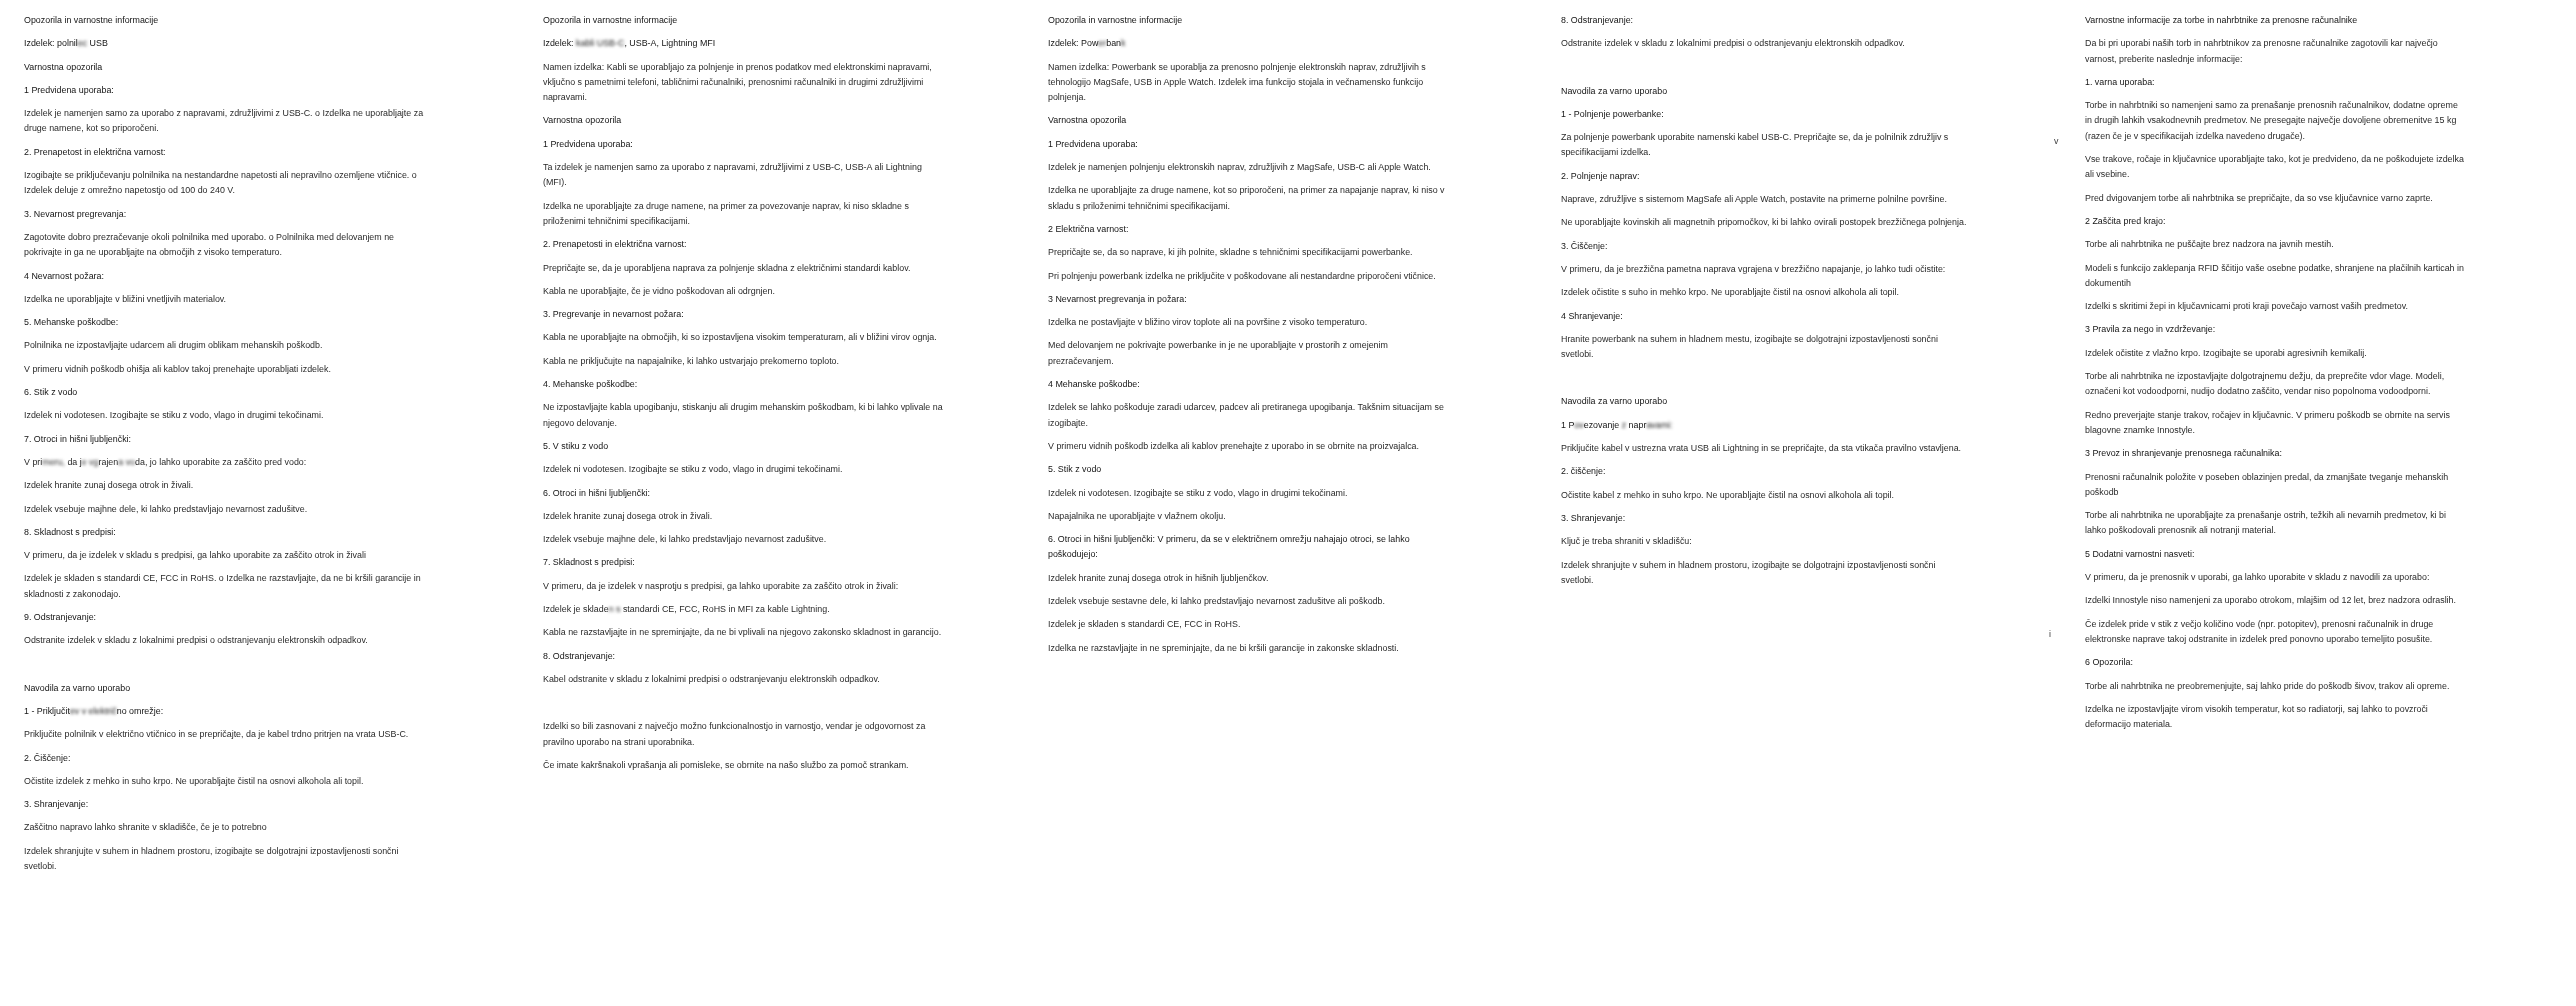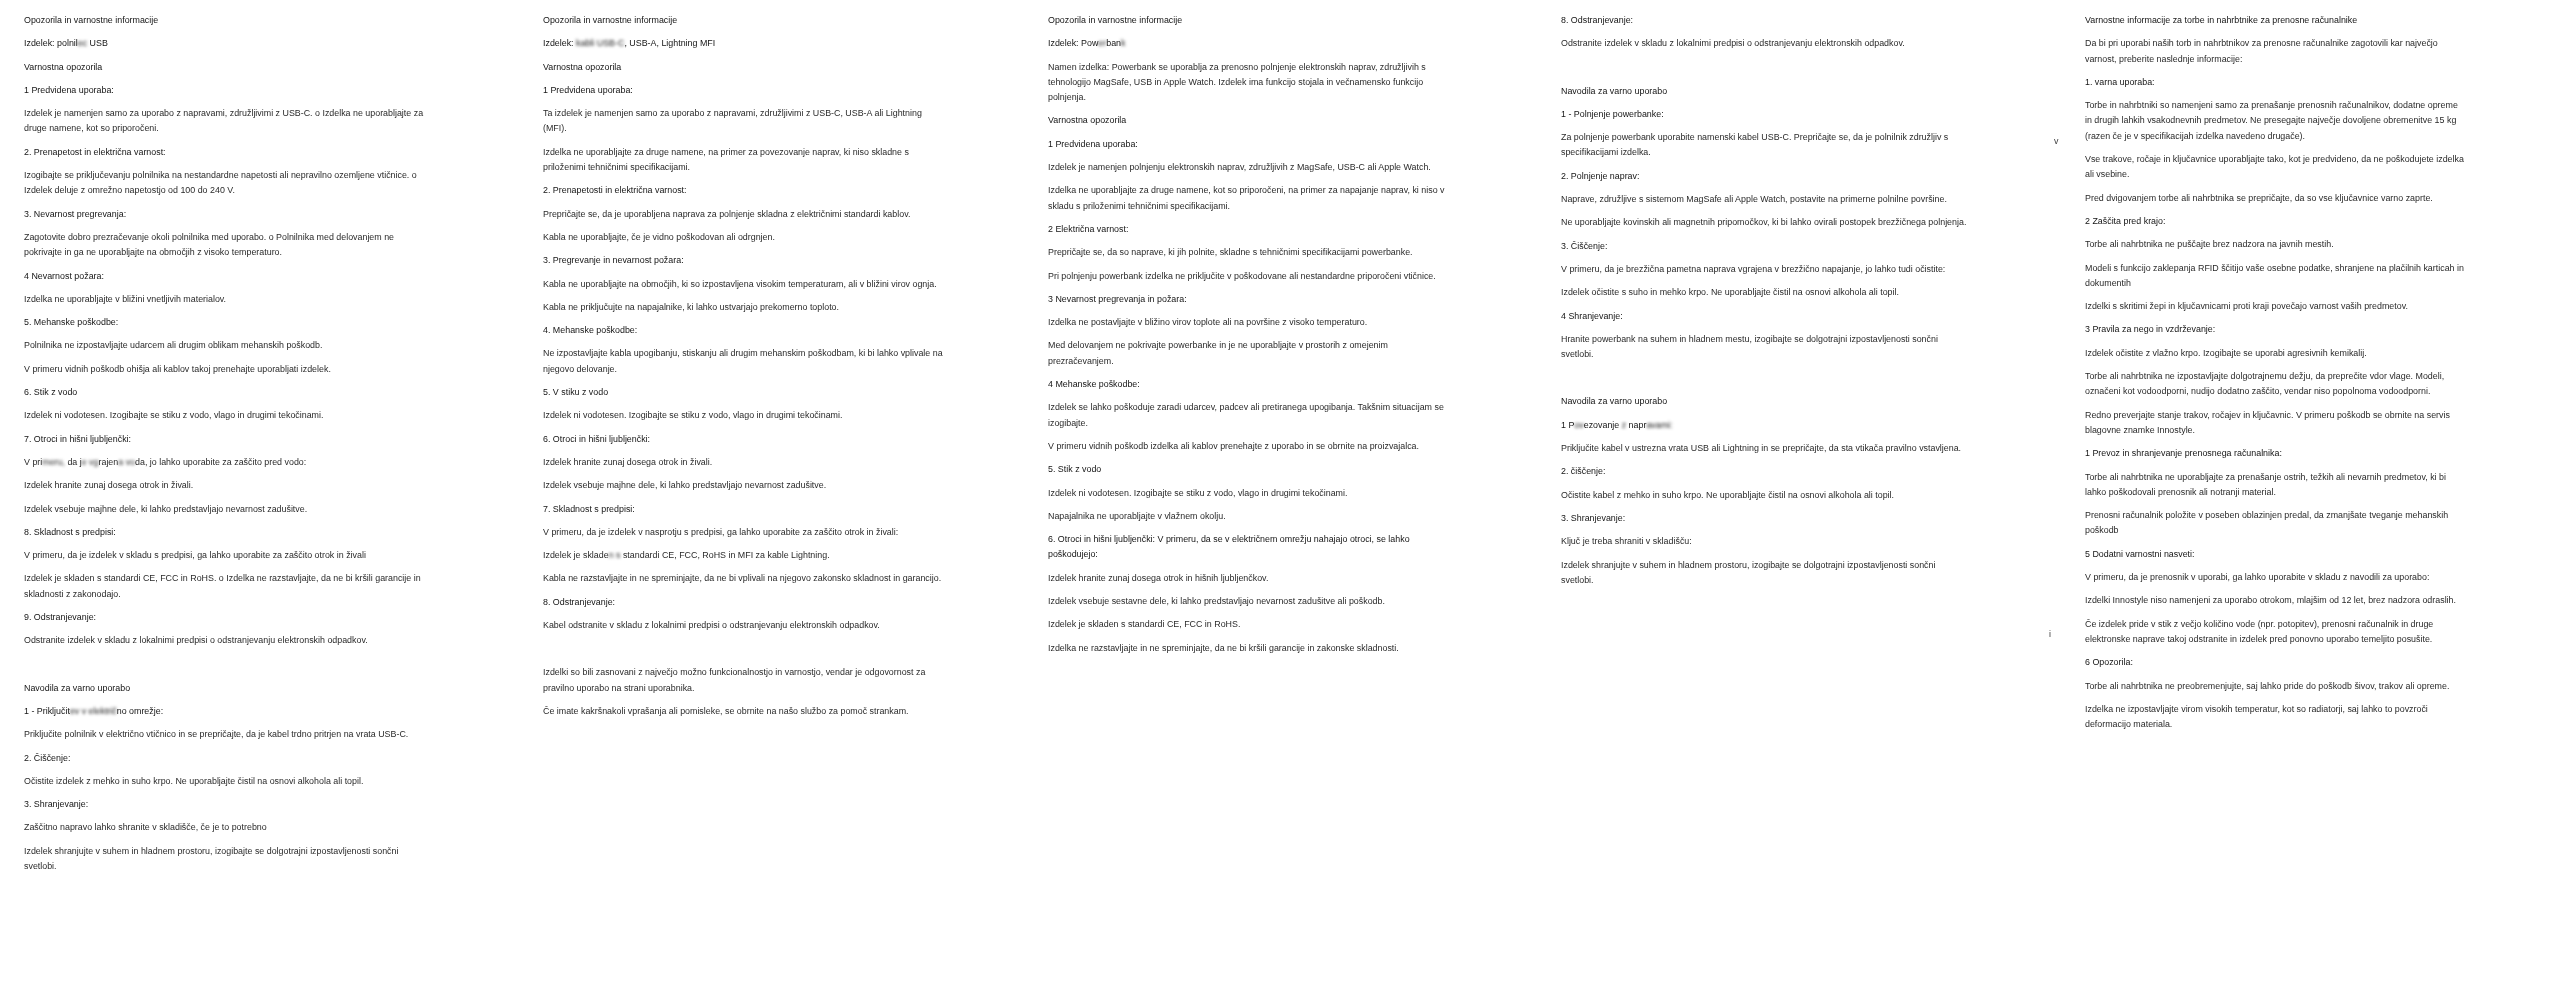--- a/index.html
+++ b/index.html
@@ -83,20 +83,21 @@
       <p><span>Priključite polnilnik v električno vtičnico in se prepričajte, da je kabel trdno pritrjen na vrata USB-C.</span></p>
       <h3><span>2. Čiščenje:</span></h3>
       <p><span>Očistite izdelek z mehko in suho krpo. Ne uporabljajte čistil na osnovi alkohola ali topil.</span></p>
       <h3><span>3. Shranjevanje:</span></h3>
       <p><span>Zaščitno napravo lahko shranite v skladišče, če je to potrebno</span></p>
       <p><span>Izdelek shranjujte v suhem in hladnem prostoru, izogibajte se dolgotrajni izpostavljenosti sončni svetlobi.</span></p>
     </section>
   <section class="col" id="col-1">
       <h3><span>Opozorila in varnostne informacije</span></h3>
       <h3><span>Izdelek: </span><span class="blur">kabli USB-C</span><span>, USB-A, Lightning MFI</span></h3>
+      <p><span>Namen izdelka: Kabli se uporabljajo za polnjenje in prenos podatkov med elektronskimi napravami, vključno s pametnimi telefoni, tabličnimi računalniki, prenosnimi računalniki in drugimi združljivimi napravami.</span></p>
       <h3><span>Varnostna opozorila</span></h3>
       <h3><span>1 Predvidena uporaba:</span></h3>
       <p><span>Ta izdelek je namenjen samo za uporabo z napravami, združljivimi z USB-C, USB-A ali Lightning (MFI).</span></p>
       <p><span>Izdelka ne uporabljajte za druge namene, na primer za povezovanje naprav, ki niso skladne s priloženimi tehničnimi specifikacijami.</span></p>
       <h3><span>2. Prenapetosti in električna varnost:</span></h3>
       <p><span>Prepričajte se, da je uporabljena naprava za polnjenje skladna z električnimi standardi kablov.</span></p>
       <p><span>Kabla ne uporabljajte, če je vidno poškodovan ali odrgnjen.</span></p>
       <h3><span>3. Pregrevanje in nevarnost požara:</span></h3>
       <p><span>Kabla ne uporabljajte na območjih, ki so izpostavljena visokim temperaturam, ali v bližini virov ognja.</span></p>
       <p><span>Kabla ne priključujte na napajalnike, ki lahko ustvarjajo prekomerno toploto.</span></p>
@@ -176,23 +177,23 @@
       <p><span>Vse trakove, ročaje in ključavnice uporabljajte tako, kot je predvideno, da ne poškodujete izdelka ali vsebine.</span></p>
       <p><span>Pred dvigovanjem torbe ali nahrbtnika se prepričajte, da so vse ključavnice varno zaprte.</span></p>
       <h3><span>2 Zaščita pred krajo:</span></h3>
       <p><span>Torbe ali nahrbtnika ne puščajte brez nadzora na javnih mestih.</span></p>
       <p><span>Modeli s funkcijo zaklepanja RFID ščitijo vaše osebne podatke, shranjene na plačilnih karticah in dokumentih</span></p>
       <p><span>Izdelki s skritimi žepi in ključavnicami proti kraji povečajo varnost vaših predmetov.</span></p>
       <h3><span>3 Pravila za nego in vzdrževanje:</span></h3>
       <p><span>Izdelek očistite z vlažno krpo. Izogibajte se uporabi agresivnih kemikalij.</span></p>
       <p><span>Torbe ali nahrbtnika ne izpostavljajte dolgotrajnemu dežju, da preprečite vdor vlage. Modeli, označeni kot vodoodporni, nudijo dodatno zaščito, vendar niso popolnoma vodoodporni.</span></p>
       <p><span>Redno preverjajte stanje trakov, ročajev in ključavnic. V primeru poškodb se obrnite na servis blagovne znamke Innostyle.</span></p>
-      <h3><span>1 Prevoz in shranjevanje prenosnega računalnika:</span></h3>
+      <h3><span>3 Prevoz in shranjevanje prenosnega računalnika:</span></h3>
+      <p><span>Prenosni računalnik položite v poseben oblazinjen predal, da zmanjšate tveganje mehanskih poškodb</span></p>
       <p><span>Torbe ali nahrbtnika ne uporabljajte za prenašanje ostrih, težkih ali nevarnih predmetov, ki bi lahko poškodovali prenosnik ali notranji material.</span></p>
-      <p><span>Prenosni računalnik položite v poseben oblazinjen predal, da zmanjšate tveganje mehanskih poškodb</span></p>
       <h3><span>5 Dodatni varnostni nasveti:</span></h3>
       <p><span>V primeru, da je prenosnik v uporabi, ga lahko uporabite v skladu z navodili za uporabo:</span></p>
       <p><span>Izdelki Innostyle niso namenjeni za uporabo otrokom, mlajšim od 12 let, brez nadzora odraslih.</span></p>
       <p><span>Če izdelek pride v stik z večjo količino vode (npr. potopitev), prenosni računalnik in druge elektronske naprave takoj odstranite in izdelek pred ponovno uporabo temeljito posušite.</span></p>
       <h3><span>6 Opozorila:</span></h3>
       <p><span>Torbe ali nahrbtnika ne preobremenjujte, saj lahko pride do poškodb šivov, trakov ali opreme.</span></p>
       <p><span>Izdelka ne izpostavljajte virom visokih temperatur, kot so radiatorji, saj lahko to povzroči deformacijo materiala.</span></p>
     </section>
   <span class="stray" id="stray-0">v</span>
   <span class="stray" id="stray-1">i</span>

